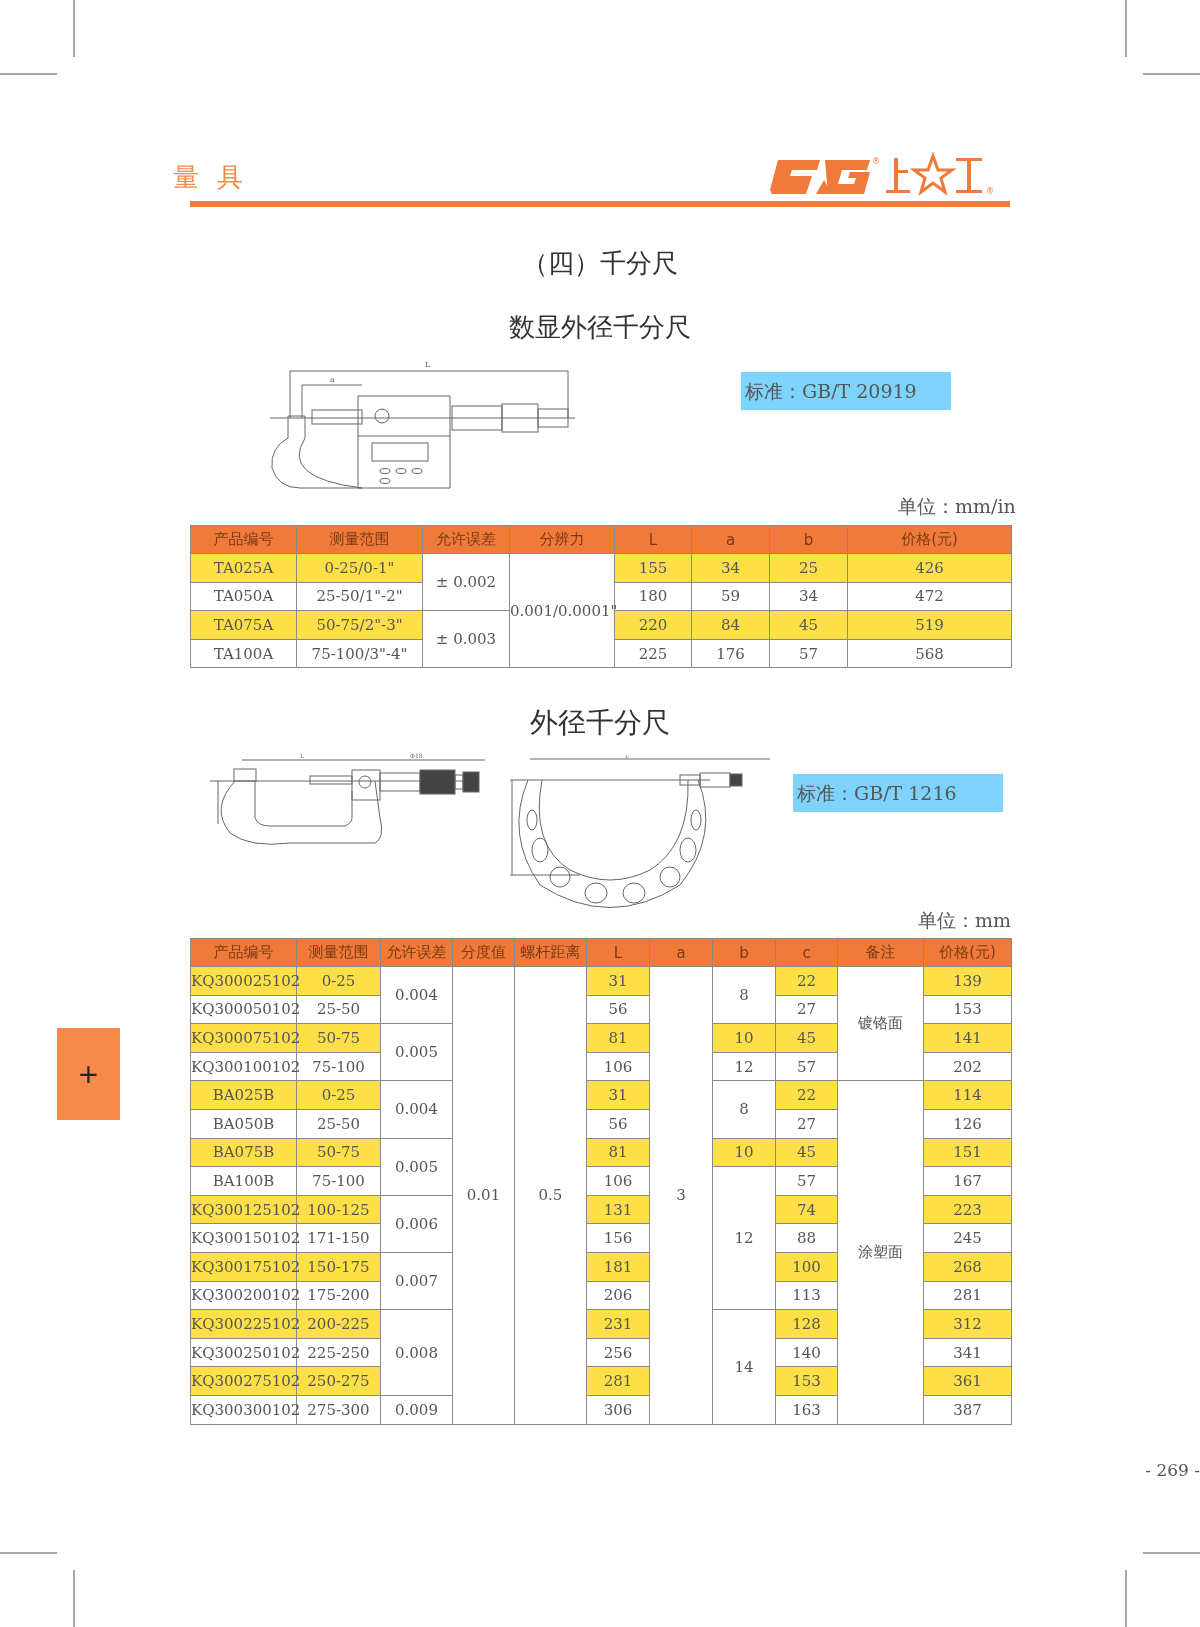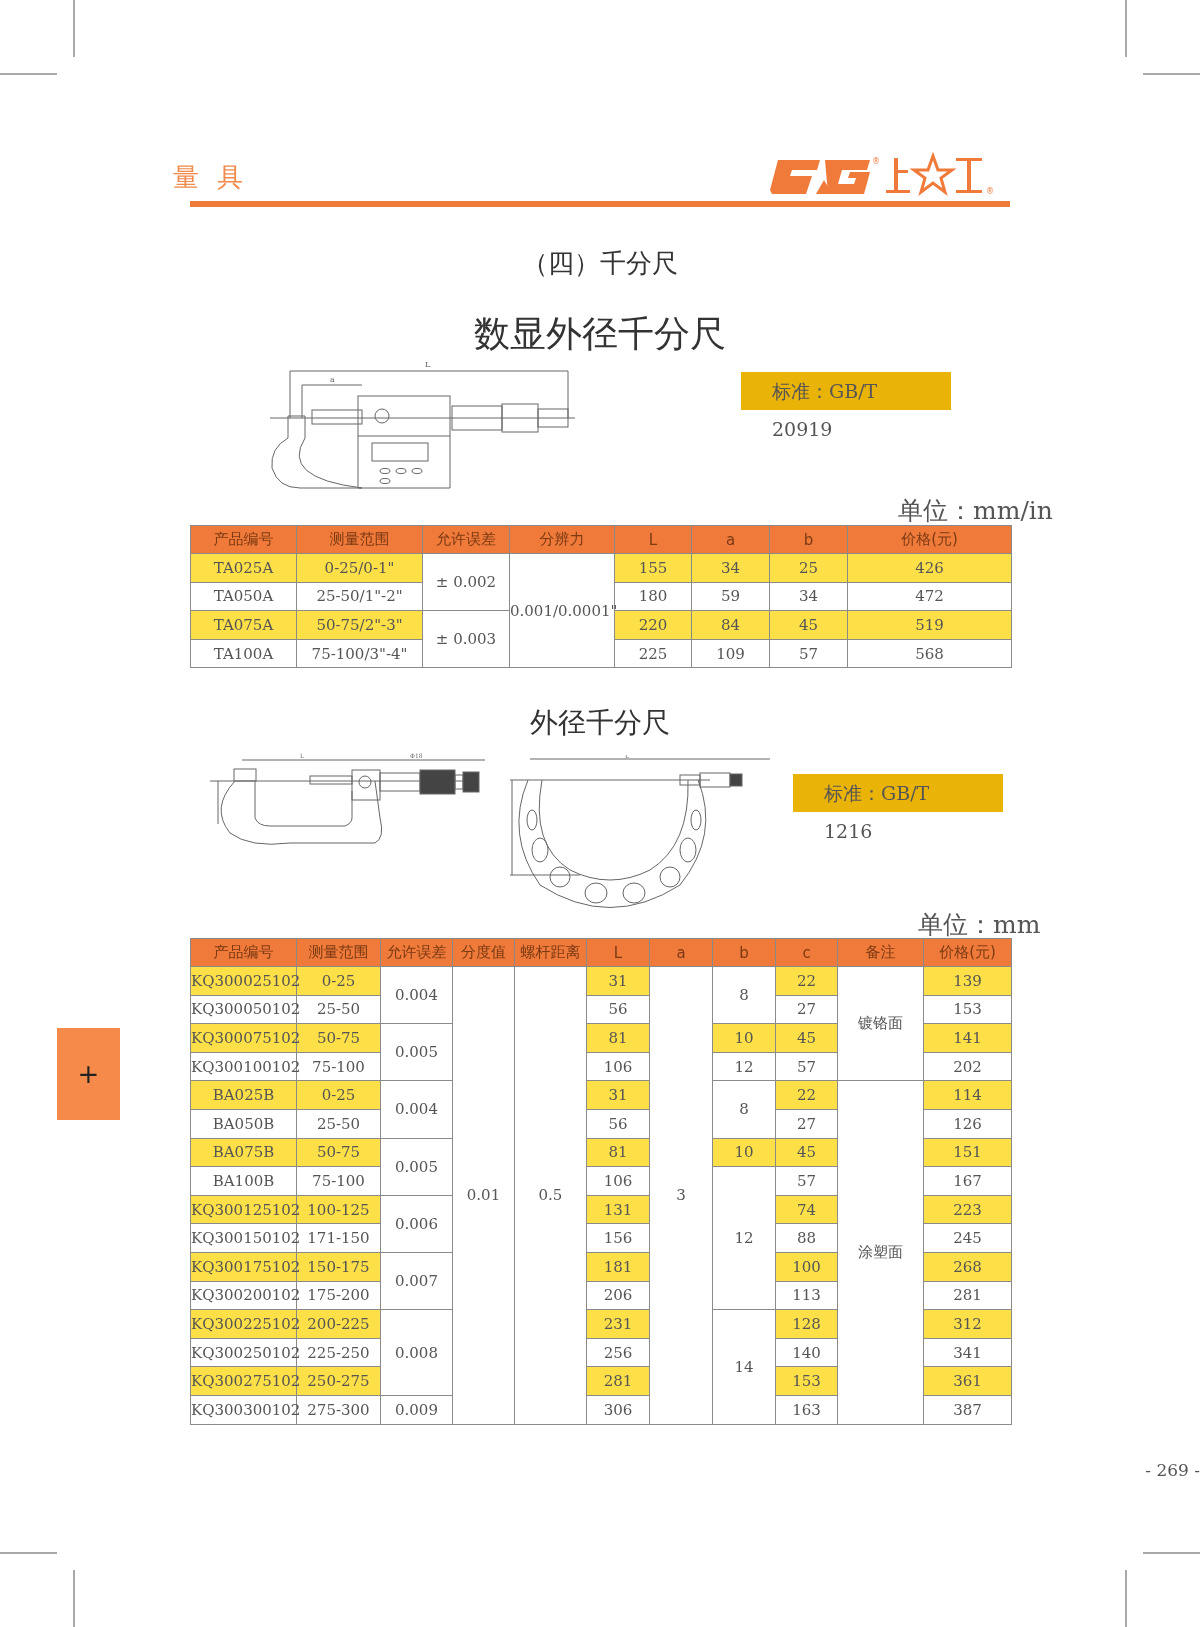--- a/index.html
+++ b/index.html
@@ -7,25 +7,25 @@
   body { position:relative; font-family:"DejaVu Serif","Liberation Serif",serif; color:#444; overflow:hidden; }
 
   .crop { position:absolute; background:#a8a8a8; }
 
   .header-cat { position:absolute; left:173px; top:160px; font-family:"DejaVu Sans",sans-serif; font-size:26px; color:#f08a4b; letter-spacing:18px; }
   .header-bar { position:absolute; left:190px; top:201px; width:820px; height:6px; background:#f07a3a; }
   .logo { position:absolute; left:770px; top:150px; width:240px; height:46px; }
 
   .sec-title { position:absolute; left:0; width:1200px; text-align:center; font-family:"DejaVu Sans",sans-serif; color:#333; }
   .t1 { top:246px; font-size:26px; }
-  .t2 { top:310px; font-size:36px; }
+  .t2 { top:310px; font-size:26px; }
   .t3 { top:704px; font-size:28px; }
 
-  .std-badge { position:absolute; background:#eab308; font-size:19px; color:#555; padding:0 31px; line-height:38px; height:38px; }
-  .unit { position:absolute; font-size:25px; color:#555; }
+  .std-badge { position:absolute; background:#7dd3fc; font-size:19px; color:#555; padding:0 4px; line-height:38px; height:38px; }
+  .unit { position:absolute; font-size:19px; color:#555; }
 
   table.spec { position:absolute; border-collapse:collapse; font-size:15px; color:#555; table-layout:fixed; }
   table.spec th { background:#f07a3a; color:#7a3a14; font-family:"DejaVu Sans",sans-serif; font-weight:normal; font-size:15px; border:1px solid #8a8a8a; height:28px; }
   table.spec td { border:1px solid #8a8a8a; text-align:center; height:28.6px; padding:0; }
   table.spec td.g { background:#fde047; }
   table.spec td.w { background:#ffffff; }
 
   .drawing { position:absolute; }
 
   .plus-tab { position:absolute; left:57px; top:1028px; width:63px; height:92px; background:#f58a4a; display:flex; align-items:center; justify-content:center; font-family:"DejaVu Sans",sans-serif; font-size:26px; color:#222; }
@@ -139,21 +139,21 @@
       <td class="w" rowspan="2">± 0.003</td>
       <td class="g">220</td>
       <td class="g">84</td>
       <td class="g">45</td>
       <td class="g">519</td>
     </tr>
     <tr>
       <td class="w">TA100A</td>
       <td class="w">75-100/3"-4"</td>
       <td class="w">225</td>
-      <td class="w">109</td>
+      <td class="w">176</td>
       <td class="w">57</td>
       <td class="w">568</td>
     </tr>
   </tbody>
 </table>
 
 <div class="sec-title t3">外径千分尺</div>
 
 <svg class="drawing" style="left:210px;top:748px;width:275px;height:115px;" viewBox="0 0 275 115" fill="none" stroke="#666" stroke-width="1">
   <line x1="32" y1="12" x2="280" y2="12"></line>

